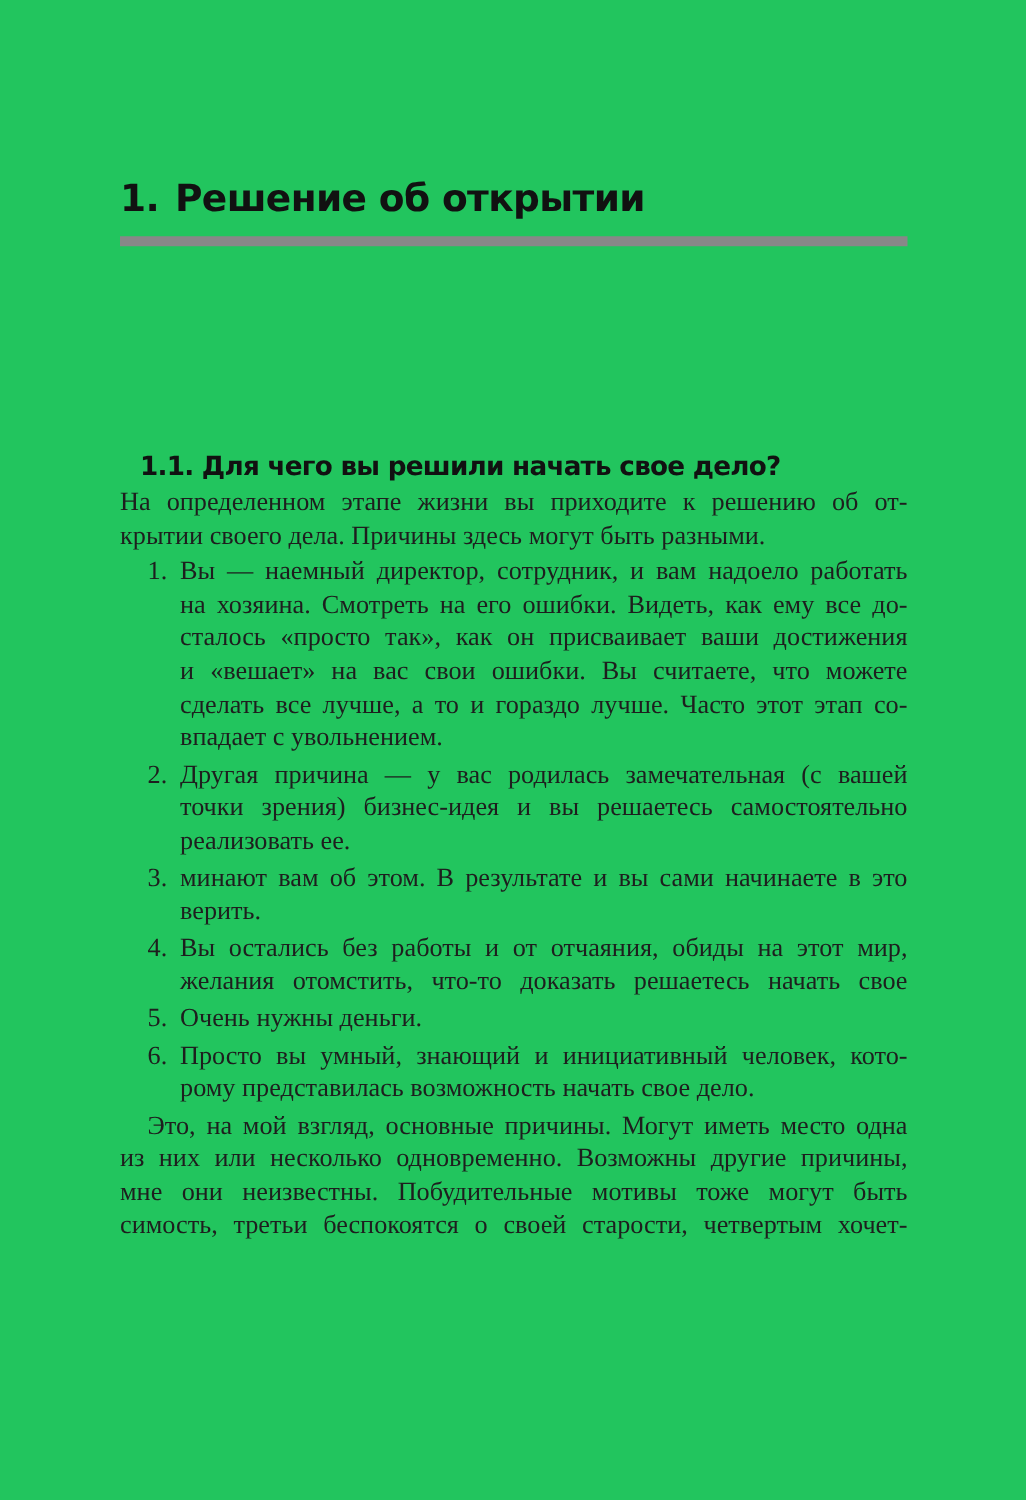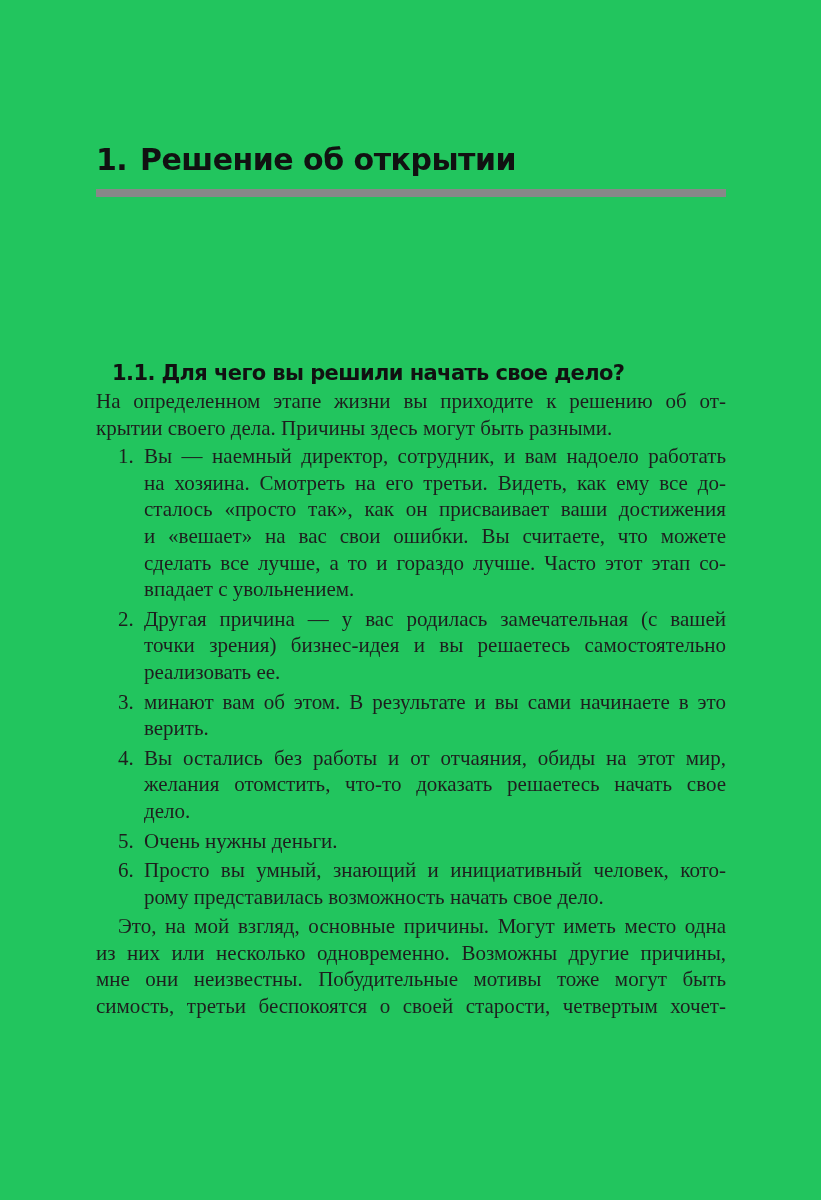--- a/index.html
+++ b/index.html
@@ -47,42 +47,41 @@
   <div class="body">
     <p>
       <span class="line">На определенном этапе жизни вы приходите к решению об от-</span>
       <span class="line last">крытии своего дела. Причины здесь могут быть разными.</span>
     </p>
 
     <ol>
       <li>
         <span class="marker">1.</span>
         <span class="line">Вы — наемный директор, сотрудник, и вам надоело работать</span>
-        <span class="line">на хозяина. Смотреть на его третьи. Видеть, как ему все до-</span>
+        <span class="line">на хозяина. Смотреть на его ошибки. Видеть, как ему все до-</span>
         <span class="line">сталось «просто так», как он присваивает ваши достижения</span>
         <span class="line">и «вешает» на вас свои ошибки. Вы считаете, что можете</span>
         <span class="line">сделать все лучше, а то и гораздо лучше. Часто этот этап со-</span>
         <span class="line last">впадает с увольнением.</span>
       </li>
       <li>
         <span class="marker">2.</span>
         <span class="line">Другая причина — у вас родилась замечательная (с вашей</span>
         <span class="line">точки зрения) бизнес-идея и вы решаетесь самостоятельно</span>
         <span class="line last">реализовать ее.</span>
       </li>
       <li>
         <span class="marker">3.</span>
         <span class="line">минают вам об этом. В результате и вы сами начинаете в это</span>
         <span class="line last">верить.</span>
       </li>
       <li>
         <span class="marker">4.</span>
         <span class="line">Вы остались без работы и от отчаяния, обиды на этот мир,</span>
         <span class="line">желания отомстить, что-то доказать решаетесь начать свое</span>
-        <span class="line last">дело.</span>
       </li>
       <li>
         <span class="marker">5.</span>
         <span class="line last">Очень нужны деньги.</span>
       </li>
       <li>
         <span class="marker">6.</span>
         <span class="line">Просто вы умный, знающий и инициативный человек, кото-</span>
         <span class="line last">рому представилась возможность начать свое дело.</span>
       </li>

